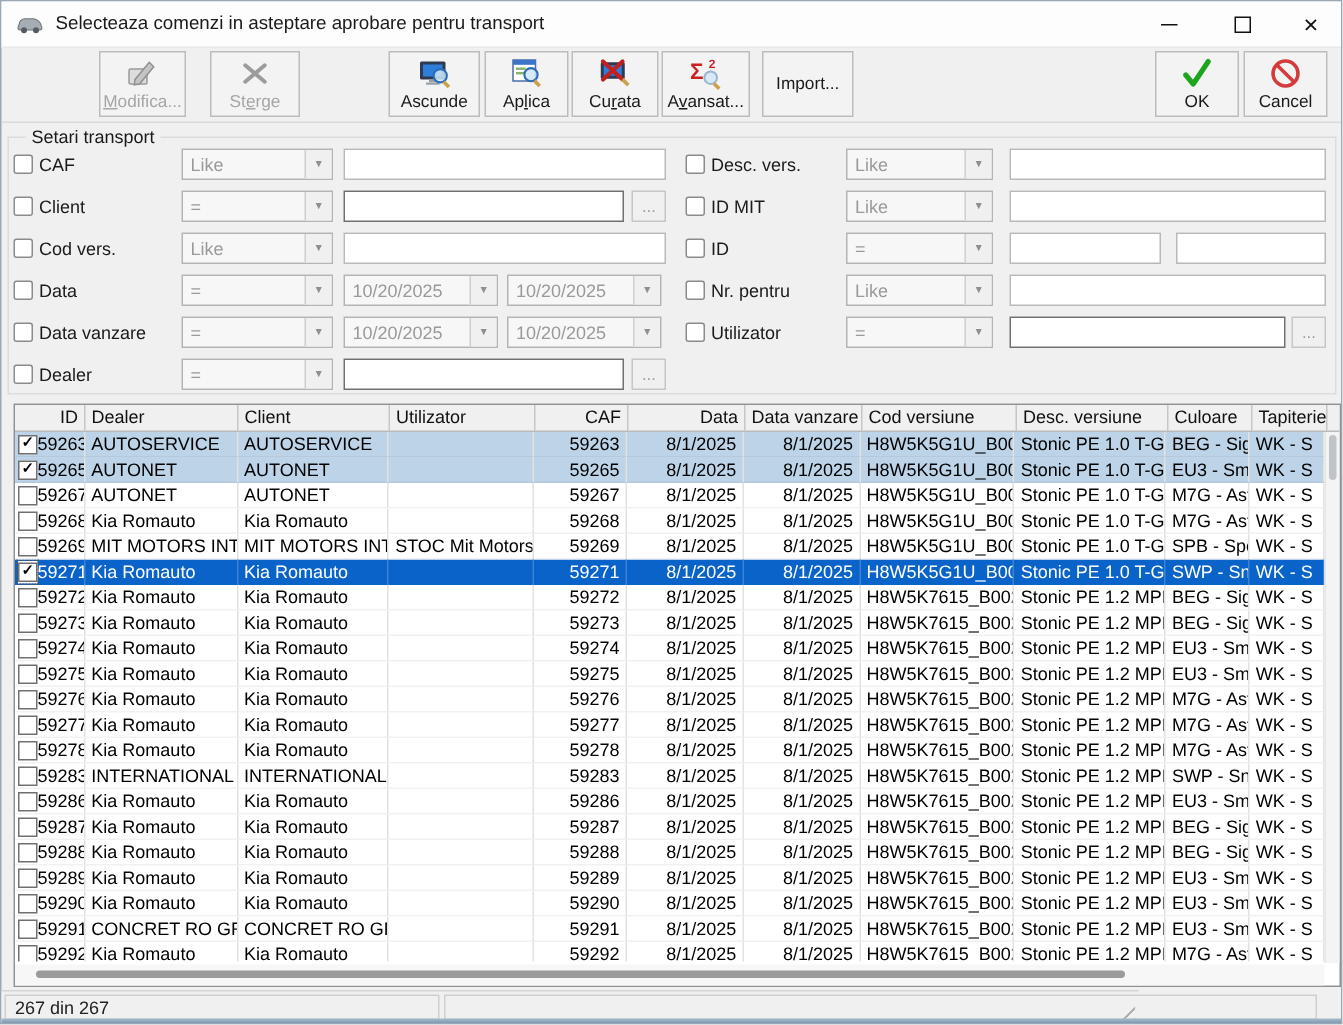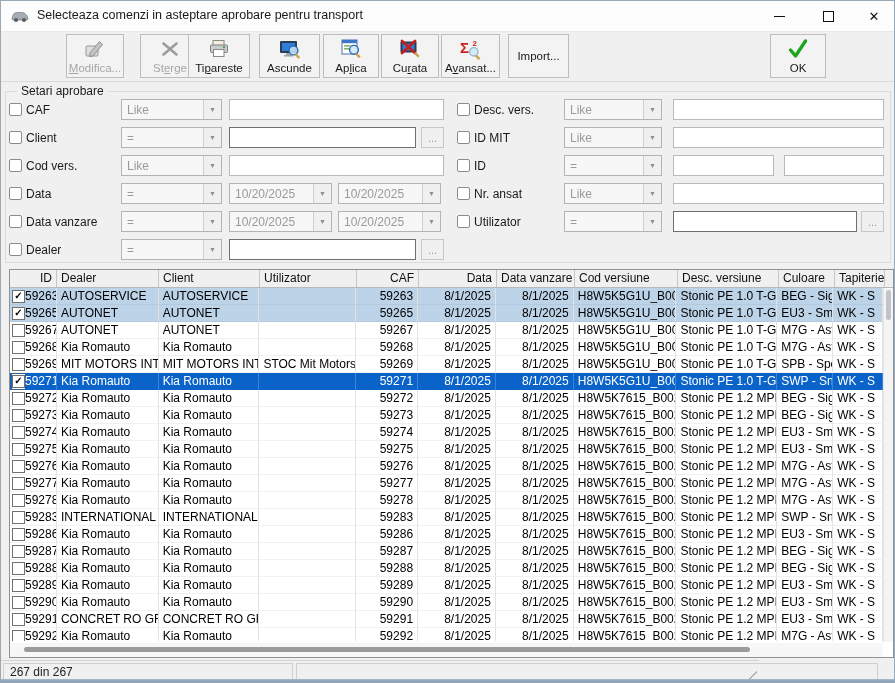--- a/index.html
+++ b/index.html
@@ -116,31 +116,20 @@
 
     <div class="tbtn disabled" id="b-sterge">
       <span class="ticon">
         <svg width="24" height="24" viewBox="0 0 24 24">
             <path d="M5.5 6.5 L18.5 17.5 M18.5 6.5 L5.5 17.5" stroke="#9c9c9c" stroke-width="2.6" stroke-linecap="round"></path>
           </svg>
       </span>
       <span class="tlabel"><span>St</span><u>e</u><span>rge</span></span>
     </div>
 
-    <div class="tbtn" id="b-tipareste">
-      <span class="ticon">
-        <svg width="24" height="24" viewBox="0 0 24 24">
-            <rect x="6" y="3.5" width="11" height="5.5" fill="#f2eedd" stroke="#8a8a8a"></rect>
-            <rect x="3.5" y="8" width="17" height="7.5" rx="1" fill="#cbcbcb" stroke="#7d7d7d"></rect>
-            <circle cx="17" cy="10.2" r="1.1" fill="#3aa33a"></circle>
-            <rect x="6.5" y="12.5" width="10.5" height="7" fill="#ffffff" stroke="#8a8a8a"></rect>
-          </svg>
-      </span>
-      <span class="tlabel"><span>Ti</span><u>p</u><span>areste</span></span>
-    </div>
 
     <div class="tbtn" id="b-aplica">
       <span class="ticon">
         <svg width="24" height="24" viewBox="0 0 24 24">
             <rect x="3" y="3" width="15" height="14" fill="#ffffff" stroke="#4a6ea9"></rect>
             <rect x="3" y="3" width="15" height="3.2" fill="#3c74c8"></rect>
             <rect x="5" y="8" width="6.5" height="1.6" fill="#86b36a"></rect>
             <rect x="5" y="11" width="6.5" height="1.6" fill="#86b36a"></rect>
             <circle cx="15" cy="12.8" r="4.4" fill="#cfe7f5" fill-opacity="0.85" stroke="#2b6cb8" stroke-width="1.4"></circle>
             <rect x="18.1" y="15.9" width="5" height="2.4" transform="rotate(45 18.1 15.9)" fill="#c9a24a"></rect>
@@ -193,24 +182,33 @@
 
     <div class="tbtn" id="b-ok">
       <span class="ticon">
         <svg width="24" height="24" viewBox="0 0 24 24">
             <path d="M4.5 13 L9.5 19 L19.5 4" stroke="#1ea51e" stroke-width="3.4" fill="none" stroke-linecap="round" stroke-linejoin="round"></path>
           </svg>
       </span>
       <span class="tlabel">OK</span>
     </div>
 
+    <div class="tbtn" id="b-cancel">
+      <span class="ticon">
+        <svg width="24" height="24" viewBox="0 0 24 24">
+            <circle cx="12" cy="12" r="8.3" fill="none" stroke="#d43b3b" stroke-width="2.4"></circle>
+            <line x1="6.6" y1="6.6" x2="17.4" y2="17.4" stroke="#d43b3b" stroke-width="2.4"></line>
+          </svg>
+      </span>
+      <span class="tlabel">Cancel</span>
+    </div>
   </div>
 
   <div class="groupbox"></div>
-  <span class="gb-label">Setari aprobare</span>
+  <span class="gb-label">Setari transport</span>
 
   <div class="frow" style="left:0;top:98px;width:450px;">
     <span class="fcheck" style="left:8px;top:4px;"></span>
     <span class="flabel" style="left:25px;top:4px;">CAF</span>
     <div class="combo" style="left:120px;top:0;width:101px;">
         <span class="ctext">Like</span>
         <span class="cbtn">▼</span>
       </div>
     <input class="tinput" style="left: 228px; top: 0px; width: 215px;" value="">
   </div>
@@ -307,21 +305,21 @@
     <div class="combo" style="left:563px;top:0;width:98px;">
         <span class="ctext">=</span>
         <span class="cbtn">▼</span>
       </div>
     <input class="tinput" style="left: 672px; top: 0px; width: 101px;" value="">
     <input class="tinput" style="left: 783px; top: 0px; width: 100px;" value="">
   </div>
 
   <div class="frow" style="left:0;top:182px;width:893px;">
     <span class="fcheck" style="left:456px;top:4px;"></span>
-    <span class="flabel" style="left:473px;top:4px;">Nr. ansat</span>
+    <span class="flabel" style="left:473px;top:4px;">Nr. pentru</span>
     <div class="combo" style="left:563px;top:0;width:98px;">
         <span class="ctext">Like</span>
         <span class="cbtn">▼</span>
       </div>
     <input class="tinput" style="left: 672px; top: 0px; width: 211px;" value="">
   </div>
 
   <div class="frow" style="left:0;top:210px;width:893px;">
     <span class="fcheck" style="left:456px;top:4px;"></span>
     <span class="flabel" style="left:473px;top:4px;">Utilizator</span>

